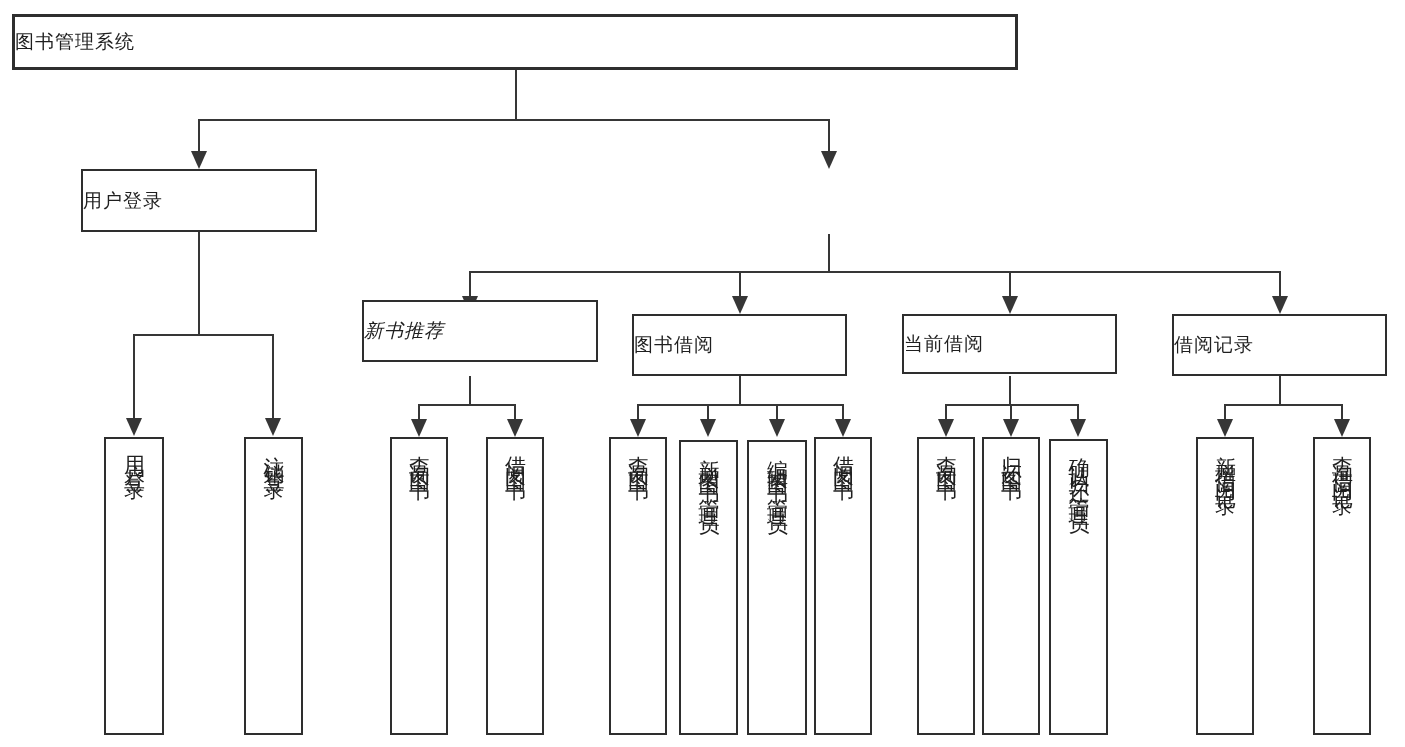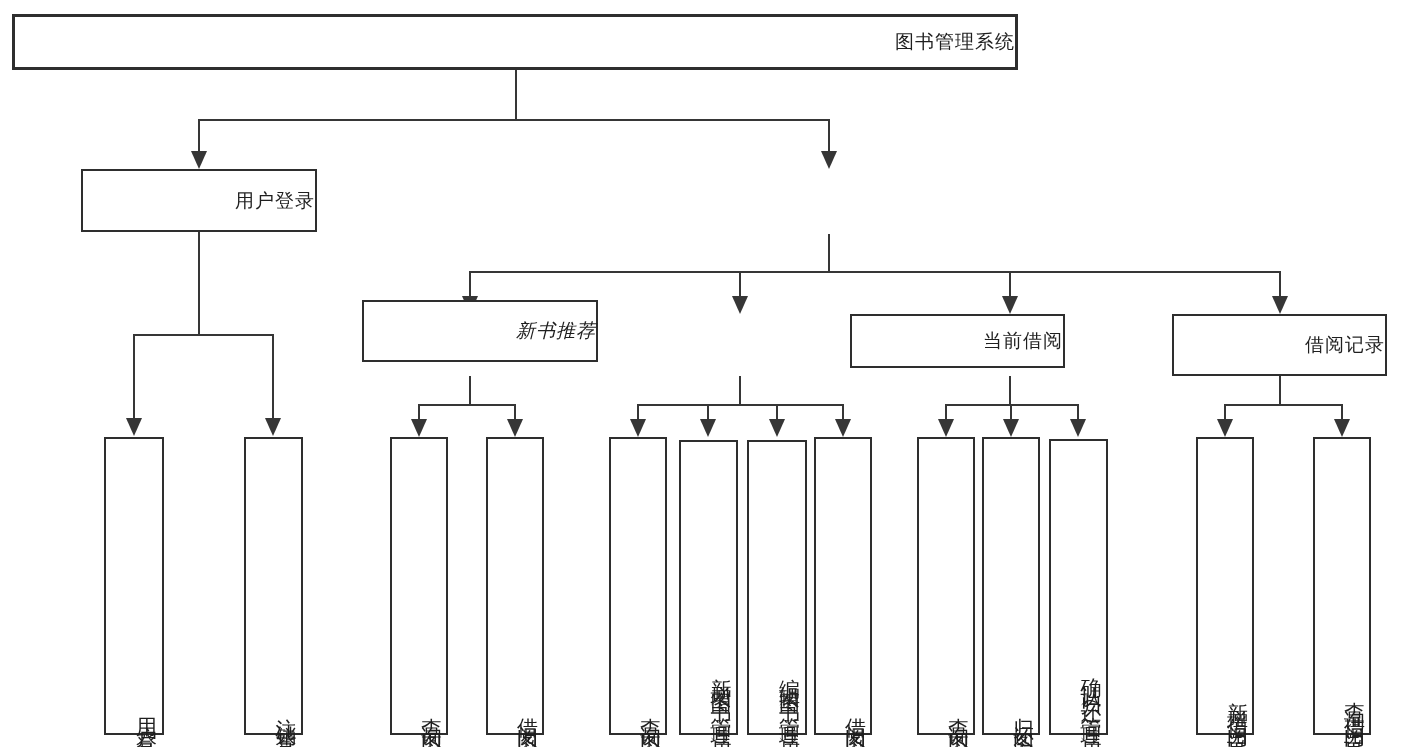--- a/index.html
+++ b/index.html
@@ -2,22 +2,22 @@
 <html><head>
 <meta charset="utf-8">
 <style>
   html,body{margin:0;padding:0;background:#ffffff;}
   .canvas{
     position:relative;width:1405px;height:747px;background:#ffffff;overflow:hidden;
     font-family:"DejaVu Sans","Liberation Sans",sans-serif;color:#1f1f1f;
   }
   .box{
     position:absolute;border:2px solid #2e2e2e;background:#ffffff;
-    display:flex;align-items:center;justify-content:flex-end;
-    font-size:19px;letter-spacing:1px;box-sizing:border-box;padding-left:24px;
+    display:flex;align-items:center;justify-content:flex-start;
+    font-size:19px;letter-spacing:1px;box-sizing:border-box;
   }
   .rootbox{border-width:3px;font-size:19px;}
   .vbox{
     writing-mode:vertical-rl;text-orientation:mixed;
     font-size:21px;letter-spacing:8px;line-height:1.0;
   }
   .vline,.hline{position:absolute;background:#363636;}
   .arrow{
     position:absolute;width:0;height:0;
     border-left:8px solid transparent;border-right:8px solid transparent;
@@ -62,21 +62,24 @@
   <div class="vline" style="left:739px;top:271px;width:2px;height:27px;"></div>
   <div class="arrow" style="left:732px;top:296px;"></div>
   <div class="vline" style="left:1009px;top:271px;width:2px;height:27px;"></div>
   <div class="arrow" style="left:1002px;top:296px;"></div>
   <div class="vline" style="left:1279px;top:271px;width:2px;height:27px;"></div>
   <div class="arrow" style="left:1272px;top:296px;"></div>
 
   <div class="box" style="left:362px;top:300px;width:236px;height:62px;font-style:italic;">
     <span>新书推荐</span>
   </div>
-  <div class="box" style="left:850px;top:314px;width:215px;height:54px;">
+  <div class="box" style="left:632px;top:314px;width:215px;height:62px;">
+    <span>图书借阅</span>
+  </div>
+  <div class="box" style="left:902px;top:314px;width:215px;height:60px;">
     <span>当前借阅</span>
   </div>
   <div class="box" style="left:1172px;top:314px;width:215px;height:62px;">
     <span>借阅记录</span>
   </div>
 
   <div class="vline" style="left:469px;top:376px;width:2px;height:30px;"></div>
   <div class="hline" style="left:418px;top:404px;width:98px;height:2px;"></div>
   <div class="vline" style="left:418px;top:404px;width:2px;height:18px;"></div>
   <div class="arrow" style="left:411px;top:419px;"></div>

